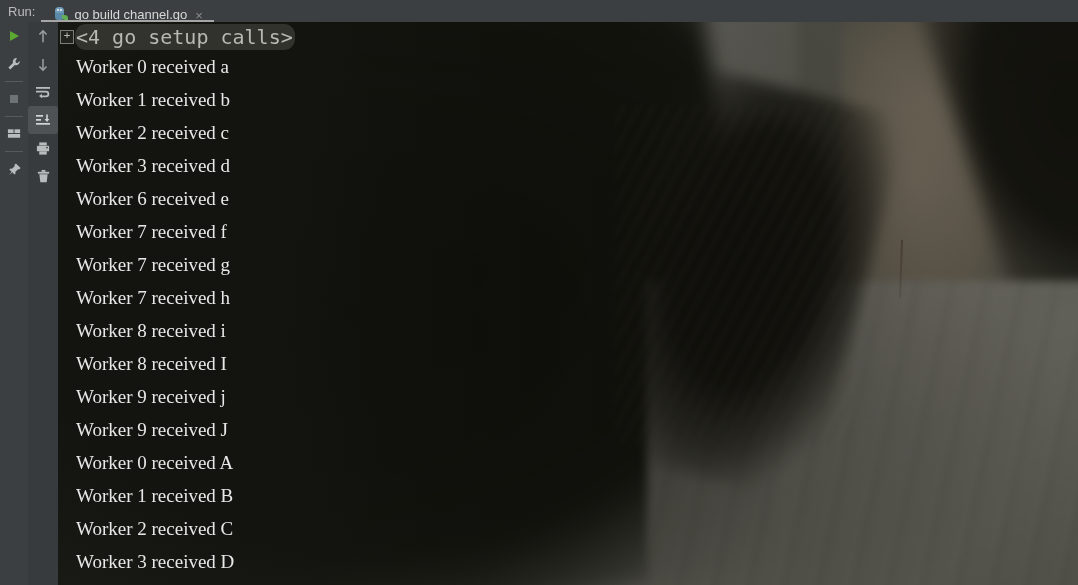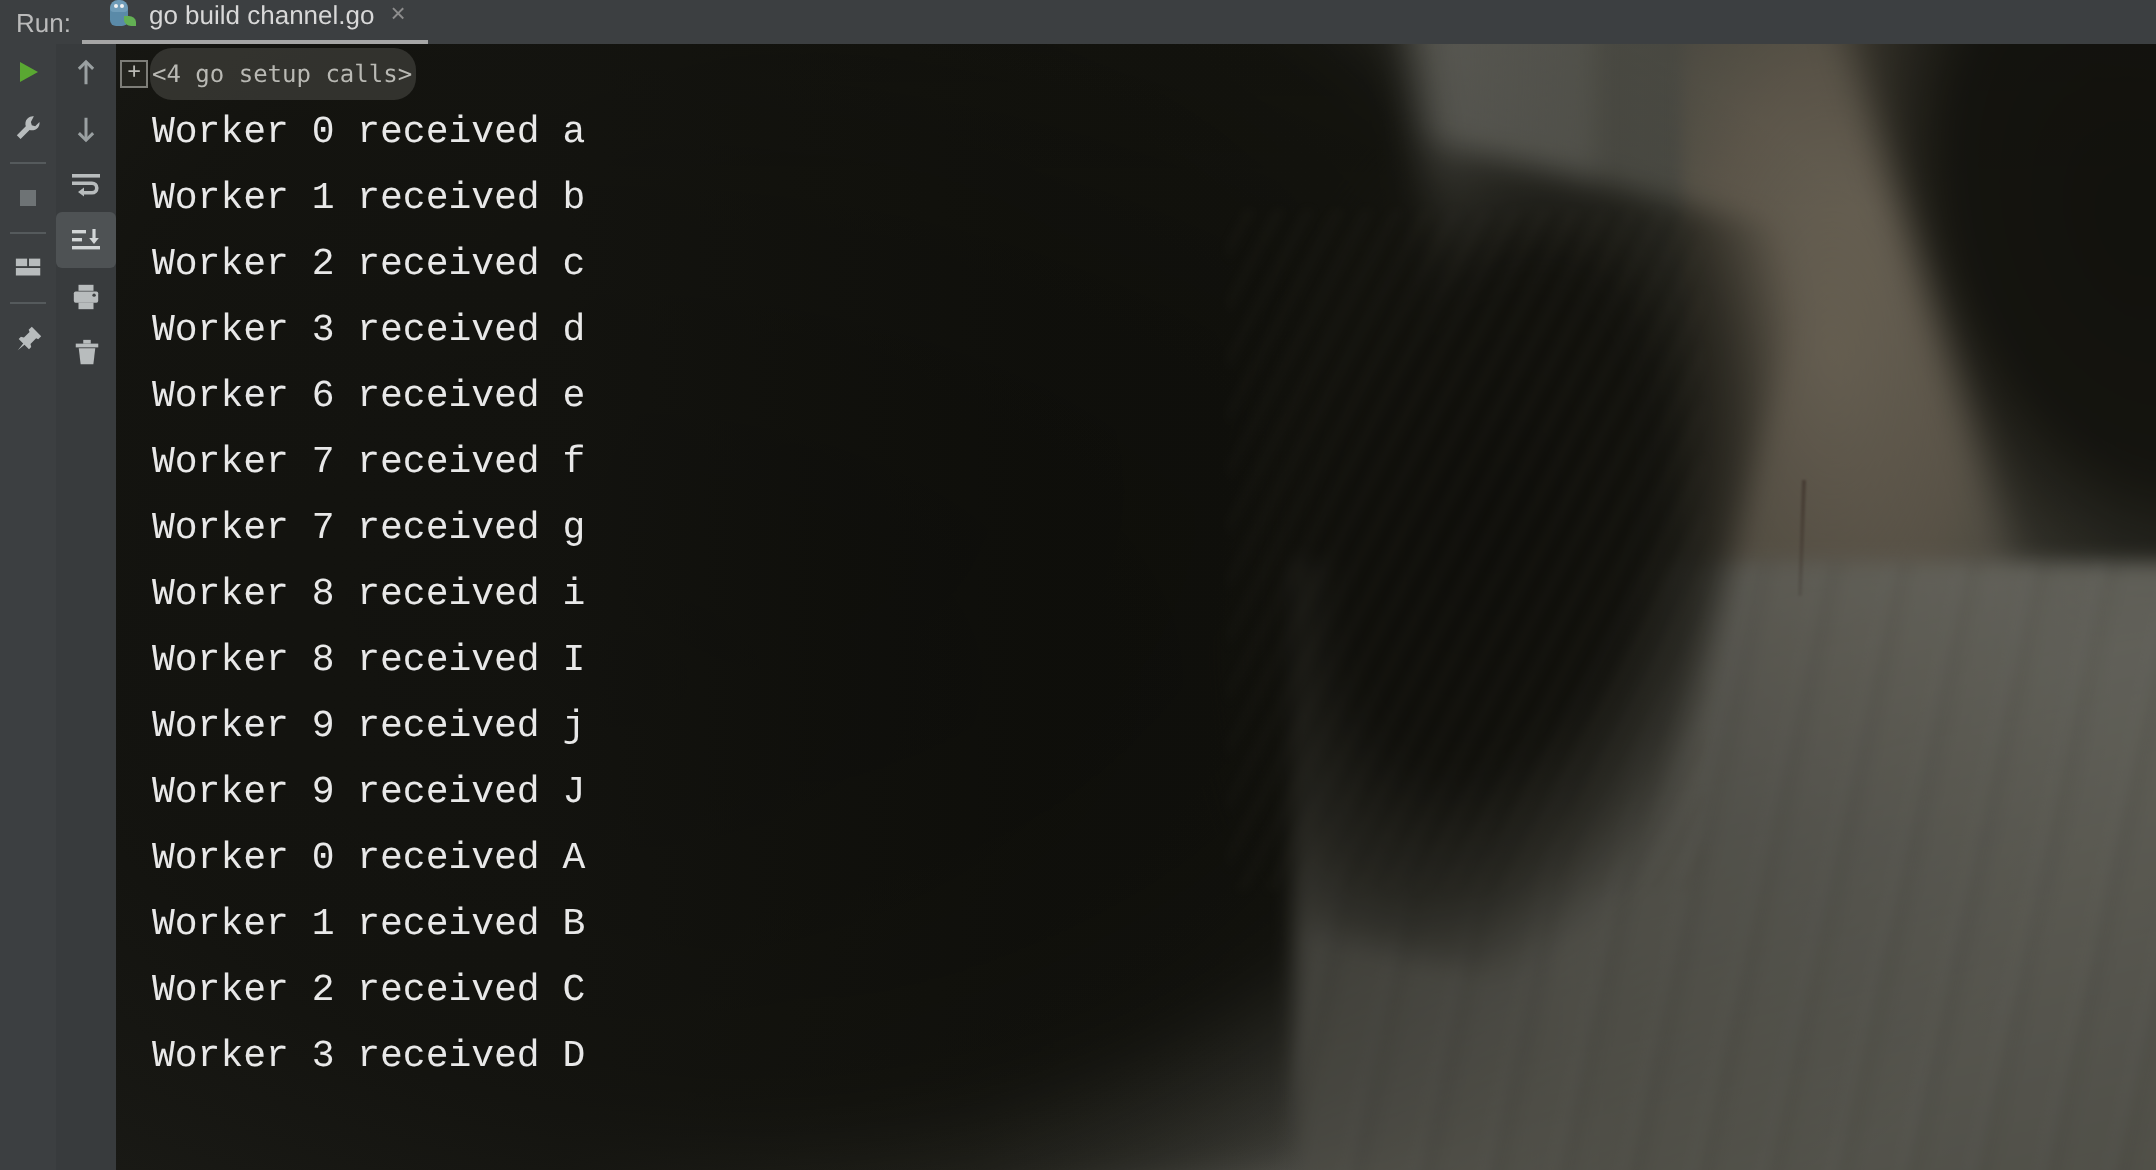--- a/index.html
+++ b/index.html
@@ -199,21 +199,21 @@
     align-items: center;
   }
   .run-label {
     color: #bbbbbb;
     font-size: 13px;
     margin-left: 8px;
     white-space: nowrap;
   }
   .tab {
     display: flex;
-    align-items: flex-start;
+    align-items: flex-end;
     height: 22px;
     margin-left: 12px;
     padding: 0 4px 0 6px;
     position: relative;
   }
   .tab-underline {
     position: absolute;
     left: 41px; top: 20px;
     width: 173px; height: 2px;
     background: #a6a6a6;
@@ -314,21 +314,21 @@
       rgba(22,22,17,0.0) 60%);
     pointer-events: none;
   }
   .lines {
     position: relative;
     padding-top: 2px;
   }
   .line {
     height: 33px;
     line-height: 33px;
-    font-family: Liberation Mono, monospace;
+    font-family: Liberation Serif, serif;
     font-size: 19px;
     color: #e8e8e8;
     white-space: pre;
     padding-left: 18px;
     letter-spacing: 0px;
   }
   .fold-line {
     height: 26px;
     line-height: 26px;
     display: flex;
@@ -342,21 +342,21 @@
     font-size: 11px;
     line-height: 10px;
     text-align: center;
     font-family: "DejaVu Sans Mono", "Liberation Mono", monospace;
     flex: 0 0 auto;
     margin-right: 1px;
     background: rgba(60,60,55,0.35);
   }
   .fold-text {
     font-family: "DejaVu Sans Mono", "Liberation Mono", monospace;
-    font-size: 12px;
+    font-size: 20px;
     line-height: 26px;
     color: #b9b9b4;
     background: rgba(92,92,88,0.42);
     padding: 0 2px 0 1px;
     white-space: pre;
     border-radius: 11px;
   }
 </style>
 </head>
 <body>
@@ -480,20 +480,21 @@
         <span class="fold-toggle">+</span>
         <span class="fold-text">&lt;4 go setup calls&gt;</span>
       </div>
       <div class="line">Worker 0 received a</div>
       <div class="line">Worker 1 received b</div>
       <div class="line">Worker 2 received c</div>
       <div class="line">Worker 3 received d</div>
       <div class="line">Worker 6 received e</div>
       <div class="line">Worker 7 received f</div>
       <div class="line">Worker 7 received g</div>
+      <div class="line">Worker 7 received h</div>
       <div class="line">Worker 8 received i</div>
       <div class="line">Worker 8 received I</div>
       <div class="line">Worker 9 received j</div>
       <div class="line">Worker 9 received J</div>
       <div class="line">Worker 0 received A</div>
       <div class="line">Worker 1 received B</div>
       <div class="line">Worker 2 received C</div>
       <div class="line">Worker 3 received D</div>
     </div>
   </div>

